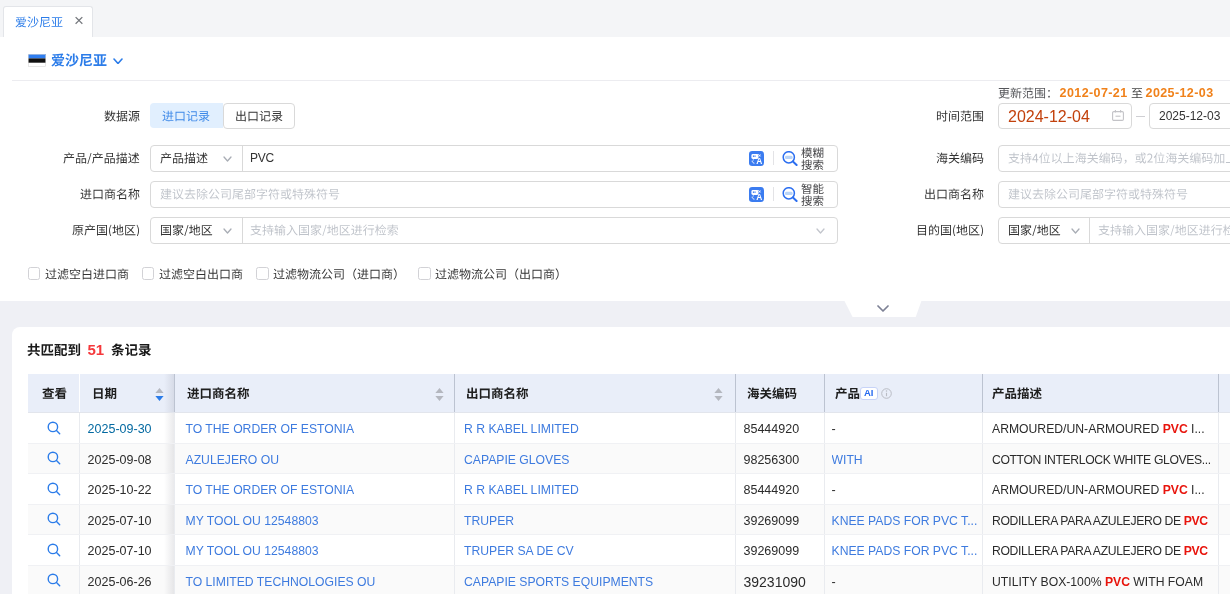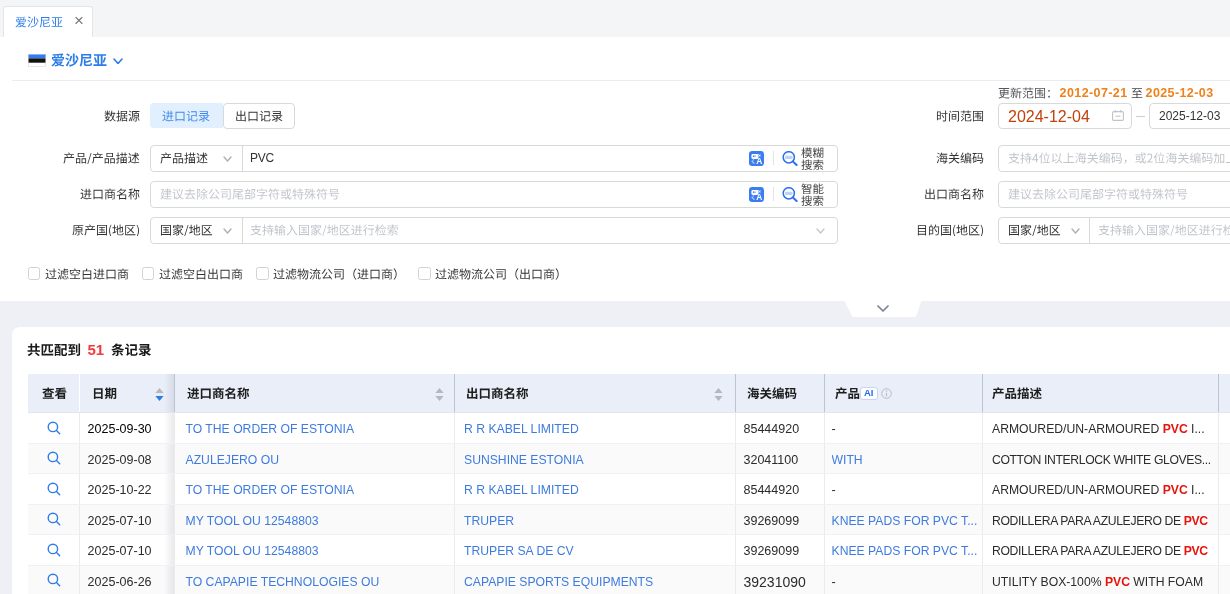--- a/index.html
+++ b/index.html
@@ -254,34 +254,34 @@
 <div style="position:absolute;left:860px;top:387px;width:17.5px;height:12.5px;border:1px solid #c7d3f8;border-radius:3px;background:#fff;font-size:9.5px;font-weight:bold;color:#2569f0;text-align:center;line-height:10.5px">AI</div>
 <div style="position:absolute;left:881px;top:387.5px;line-height:0"><svg width="11" height="11" viewBox="0 0 11 11">
       <circle cx="5.5" cy="5.5" r="4.8" fill="none" stroke="#b9bcc4" stroke-width="1"></circle>
       <path d="M5.5 4.8 L5.5 8.2" stroke="#b9bcc4" stroke-width="1.1"></path>
       <circle cx="5.5" cy="3.1" r="0.75" fill="#b9bcc4"></circle>
     </svg></div>
 <div style="position:absolute;left:47.3px;top:420.55px;line-height:0"><svg width="14" height="14" viewBox="0 0 14 14">
       <circle cx="5.9" cy="5.9" r="4.7" fill="none" stroke="#2b7ce9" stroke-width="1.4"></circle>
       <path d="M9.5 9.5 L12.7 12.7" stroke="#2b7ce9" stroke-width="1.4" stroke-linecap="round"></path>
     </svg></div>
-<div style="position:absolute;left:87.6px;top:422.25px;white-space:nowrap;font-size:12.5px;line-height:15px;color:#000000">2025-09-30</div>
+<div style="position:absolute;left:87.6px;top:422.25px;white-space:nowrap;font-size:12.5px;line-height:15px;color:#0369a1">2025-09-30</div>
 <div style="position:absolute;left:185.5px;top:422.25px;white-space:nowrap;font-size:12.2px;line-height:15px;color:#3e7bdf">TO THE ORDER OF ESTONIA</div>
 <div style="position:absolute;left:464px;top:422.25px;width:266px;overflow:hidden;white-space:nowrap;font-size:12.2px;line-height:15px;color:#3e7bdf">R R KABEL LIMITED</div>
 <div style="position:absolute;left:743.5px;top:422.25px;white-space:nowrap;font-size:12.5px;line-height:15px;color:#2b2b2b">85444920</div>
 <div style="position:absolute;left:831.5px;top:422.25px;white-space:nowrap;font-size:12.5px;line-height:15px;color:#2b2b2b">-</div>
 <div style="position:absolute;left:992px;top:422.25px;width:224px;overflow:hidden;white-space:nowrap;font-size:12.2px;line-height:15px;color:#2b2b2b">ARMOURED/UN-ARMOURED <b style="color:#e8140c">PVC</b> I...</div>
 <div style="position:absolute;left:47.3px;top:451.05px;line-height:0"><svg width="14" height="14" viewBox="0 0 14 14">
       <circle cx="5.9" cy="5.9" r="4.7" fill="none" stroke="#2b7ce9" stroke-width="1.4"></circle>
       <path d="M9.5 9.5 L12.7 12.7" stroke="#2b7ce9" stroke-width="1.4" stroke-linecap="round"></path>
     </svg></div>
 <div style="position:absolute;left:87.6px;top:452.75px;white-space:nowrap;font-size:12.5px;line-height:15px;color:#2b2b2b">2025-09-08</div>
 <div style="position:absolute;left:185.5px;top:452.75px;white-space:nowrap;font-size:12.2px;line-height:15px;color:#3e7bdf">AZULEJERO OU</div>
-<div style="position:absolute;left:464px;top:452.75px;width:266px;overflow:hidden;white-space:nowrap;font-size:12.2px;line-height:15px;color:#3e7bdf">SUNSHINE ESTONIA</div>
-<div style="position:absolute;left:743.5px;top:452.75px;white-space:nowrap;font-size:12.5px;line-height:15px;color:#2b2b2b">32041100</div>
+<div style="position:absolute;left:464px;top:452.75px;width:266px;overflow:hidden;white-space:nowrap;font-size:12.2px;line-height:15px;color:#3e7bdf">CAPAPIE GLOVES</div>
+<div style="position:absolute;left:743.5px;top:452.75px;white-space:nowrap;font-size:12.5px;line-height:15px;color:#2b2b2b">98256300</div>
 <div style="position:absolute;left:831.5px;top:452.75px;width:147px;overflow:hidden;white-space:nowrap;font-size:12.2px;line-height:15px;color:#3e7bdf">WITH</div>
 <div style="position:absolute;left:992px;top:452.75px;width:224px;overflow:hidden;white-space:nowrap;letter-spacing:-0.37px;font-size:12.2px;line-height:15px;color:#2b2b2b">COTTON INTERLOCK WHITE GLOVES...</div>
 <div style="position:absolute;left:47.3px;top:481.55px;line-height:0"><svg width="14" height="14" viewBox="0 0 14 14">
       <circle cx="5.9" cy="5.9" r="4.7" fill="none" stroke="#2b7ce9" stroke-width="1.4"></circle>
       <path d="M9.5 9.5 L12.7 12.7" stroke="#2b7ce9" stroke-width="1.4" stroke-linecap="round"></path>
     </svg></div>
 <div style="position:absolute;left:87.6px;top:483.25px;white-space:nowrap;font-size:12.5px;line-height:15px;color:#2b2b2b">2025-10-22</div>
 <div style="position:absolute;left:185.5px;top:483.25px;white-space:nowrap;font-size:12.2px;line-height:15px;color:#3e7bdf">TO THE ORDER OF ESTONIA</div>
 <div style="position:absolute;left:464px;top:483.25px;width:266px;overflow:hidden;white-space:nowrap;font-size:12.2px;line-height:15px;color:#3e7bdf">R R KABEL LIMITED</div>
 <div style="position:absolute;left:743.5px;top:483.25px;white-space:nowrap;font-size:12.5px;line-height:15px;color:#2b2b2b">85444920</div>
@@ -305,16 +305,16 @@
 <div style="position:absolute;left:185.5px;top:544.25px;white-space:nowrap;font-size:12.2px;line-height:15px;color:#3e7bdf">MY TOOL OU 12548803</div>
 <div style="position:absolute;left:464px;top:544.25px;width:266px;overflow:hidden;white-space:nowrap;font-size:12.2px;line-height:15px;color:#3e7bdf">TRUPER SA DE CV</div>
 <div style="position:absolute;left:743.5px;top:544.25px;white-space:nowrap;font-size:12.5px;line-height:15px;color:#2b2b2b">39269099</div>
 <div style="position:absolute;left:831.5px;top:544.25px;width:147px;overflow:hidden;white-space:nowrap;font-size:12.2px;line-height:15px;color:#3e7bdf">KNEE PADS FOR PVC T...</div>
 <div style="position:absolute;left:992px;top:544.25px;width:224px;overflow:hidden;white-space:nowrap;letter-spacing:-0.35px;font-size:12.2px;line-height:15px;color:#2b2b2b">RODILLERA PARA AZULEJERO DE <b style="color:#e8140c">PVC</b></div>
 <div style="position:absolute;left:47.3px;top:573.05px;line-height:0"><svg width="14" height="14" viewBox="0 0 14 14">
       <circle cx="5.9" cy="5.9" r="4.7" fill="none" stroke="#2b7ce9" stroke-width="1.4"></circle>
       <path d="M9.5 9.5 L12.7 12.7" stroke="#2b7ce9" stroke-width="1.4" stroke-linecap="round"></path>
     </svg></div>
 <div style="position:absolute;left:87.6px;top:574.75px;white-space:nowrap;font-size:12.5px;line-height:15px;color:#2b2b2b">2025-06-26</div>
-<div style="position:absolute;left:185.5px;top:574.75px;white-space:nowrap;font-size:12.2px;line-height:15px;color:#3e7bdf">TO CAPAPIE TECHNOLOGIES OU</div>
+<div style="position:absolute;left:185.5px;top:574.75px;white-space:nowrap;font-size:12.2px;line-height:15px;color:#3e7bdf">TO LIMITED TECHNOLOGIES OU</div>
 <div style="position:absolute;left:464px;top:574.75px;width:266px;overflow:hidden;white-space:nowrap;font-size:12.2px;line-height:15px;color:#3e7bdf">CAPAPIE SPORTS EQUIPMENTS</div>
 <div style="position:absolute;left:743.5px;top:574.75px;white-space:nowrap;font-size:14px;line-height:15px;color:#2b2b2b">39231090</div>
 <div style="position:absolute;left:831.5px;top:574.75px;white-space:nowrap;font-size:12.5px;line-height:15px;color:#2b2b2b">-</div>
 <div style="position:absolute;left:992px;top:574.75px;width:224px;overflow:hidden;white-space:nowrap;font-size:12.2px;line-height:15px;color:#2b2b2b">UTILITY BOX-100% <b style="color:#e8140c">PVC</b> WITH FOAM</div>
 </body></html>

